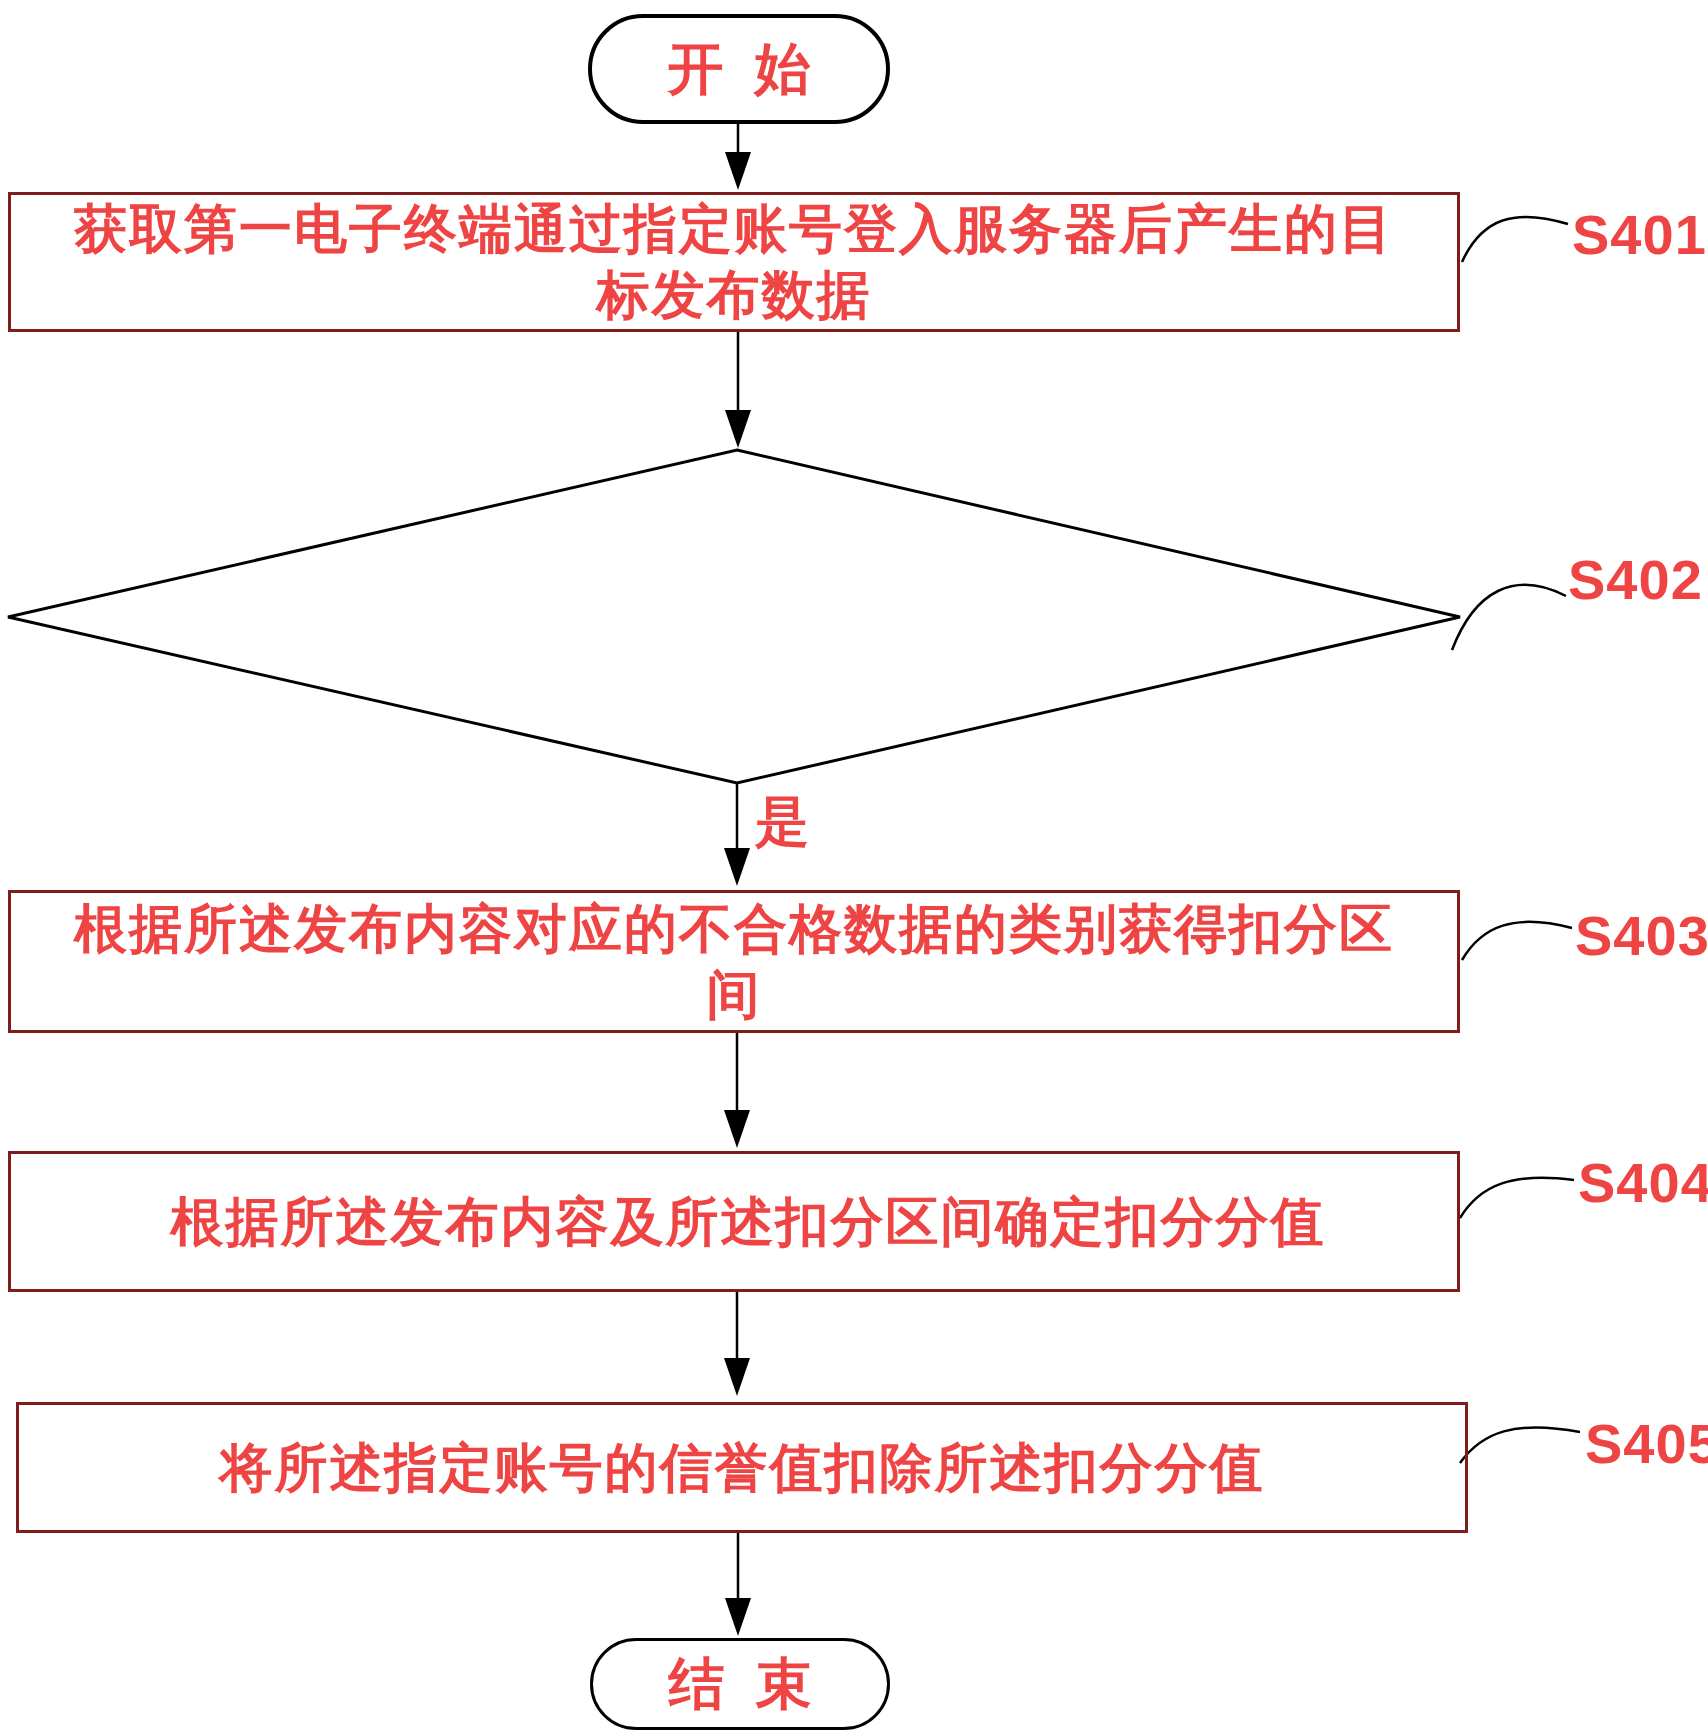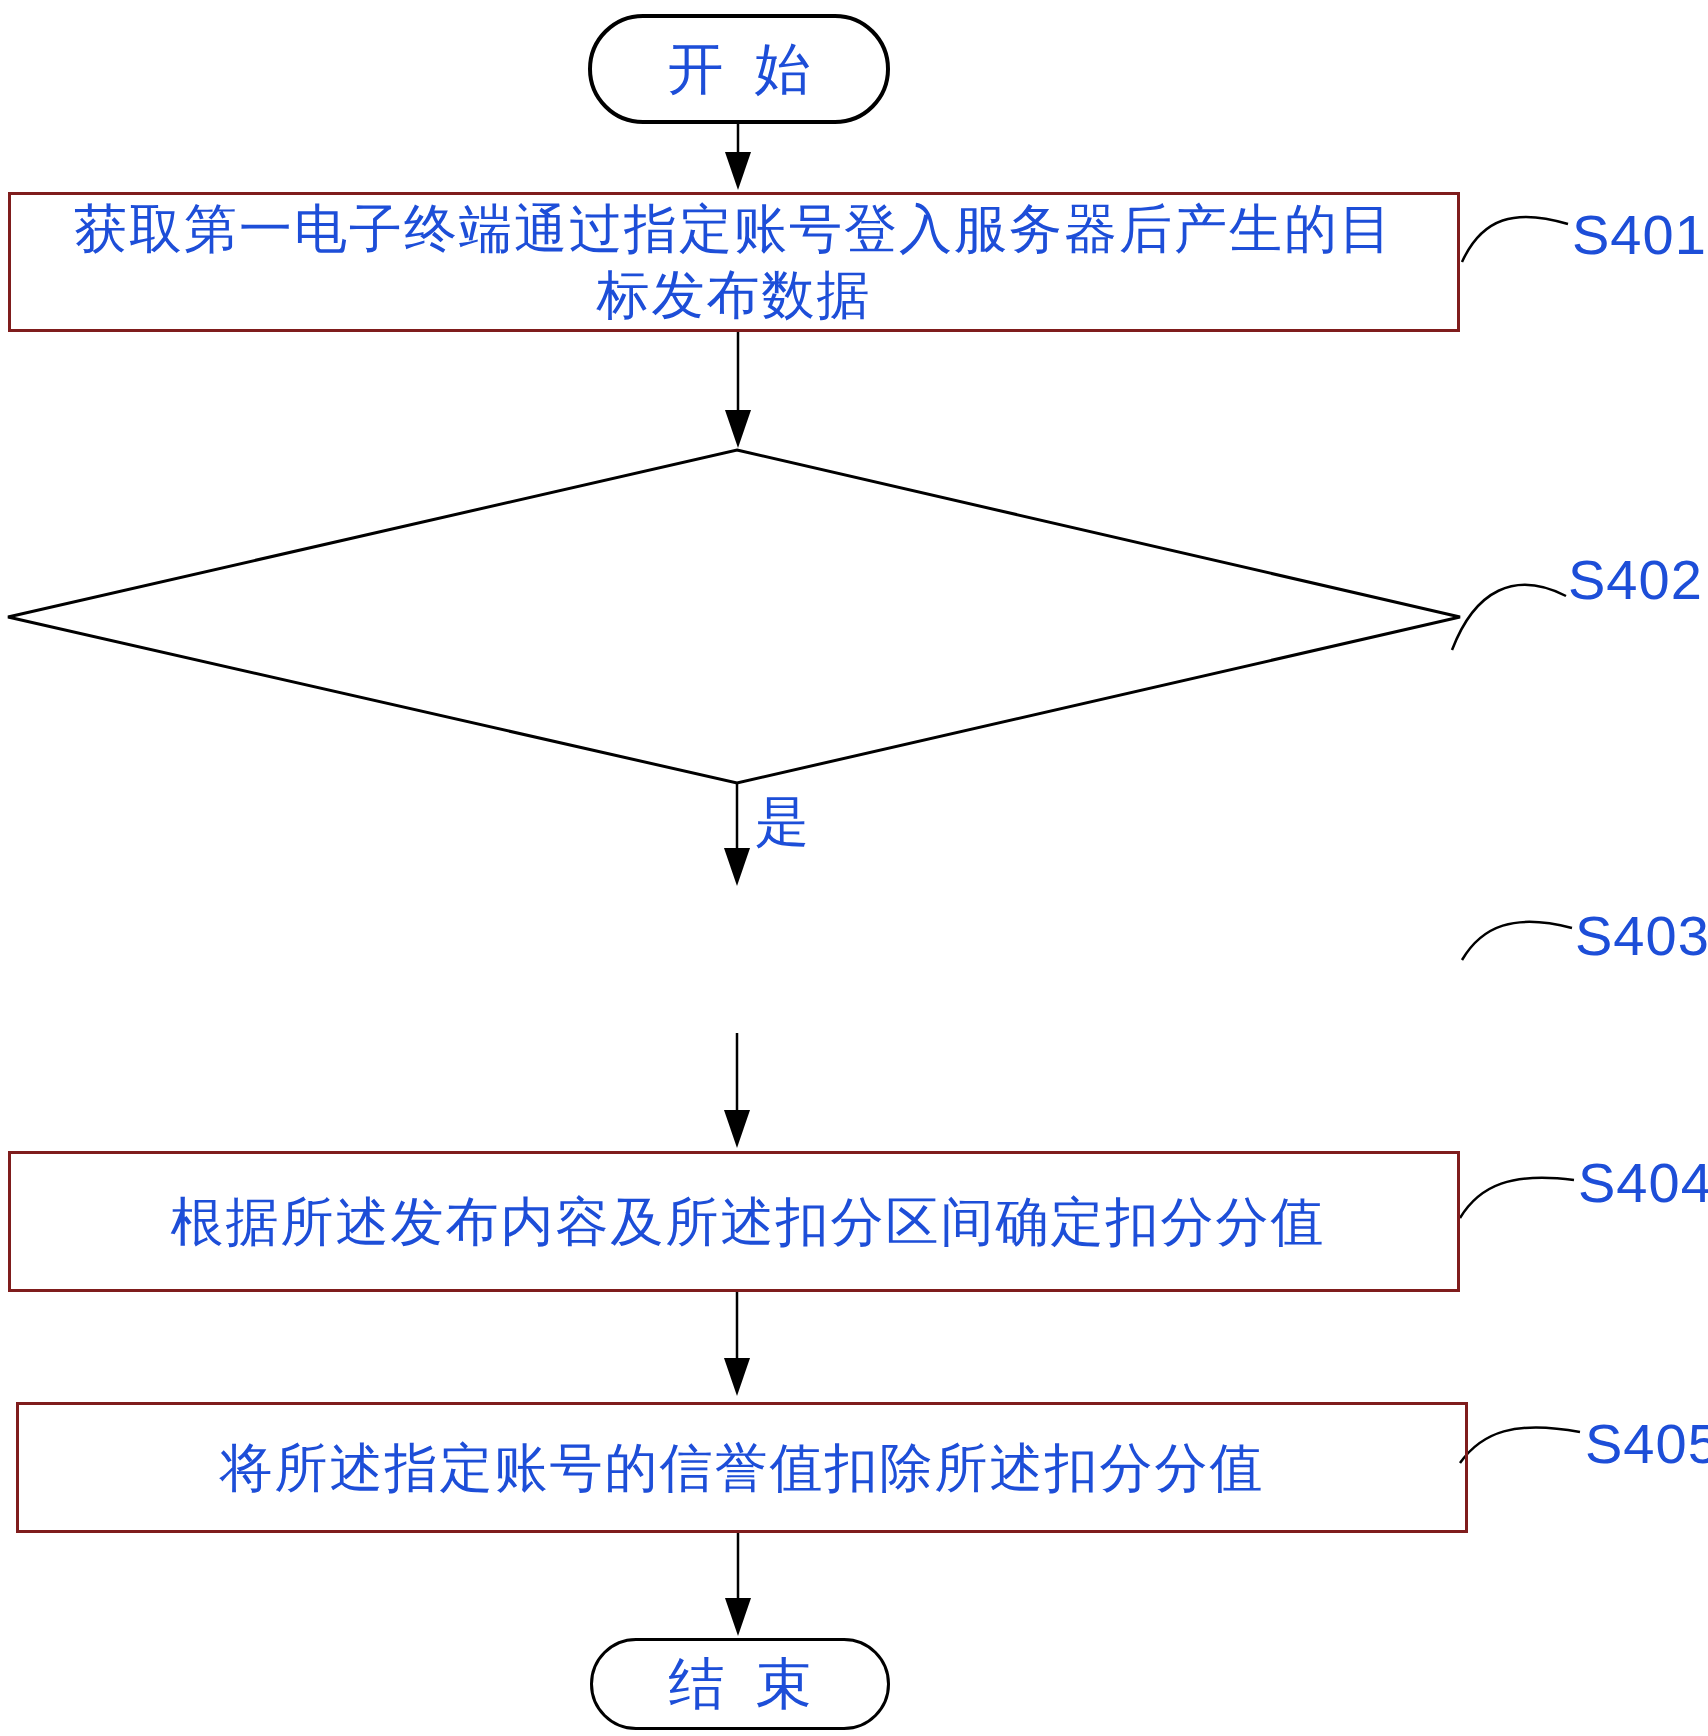--- a/index.html
+++ b/index.html
@@ -2,22 +2,23 @@
 <html><head>
 <meta charset="utf-8">
 <style>
   html, body { margin: 0; padding: 0; background: #ffffff; }
   .canvas {
     position: relative;
     width: 1708px;
     height: 1736px;
     background: #ffffff;
     font-family: "Liberation Serif", serif;
-    color: #1d4ed8;
+    color: #ef4444;
     overflow: hidden;
+    font-weight: bold;
   }
   svg.wires {
     position: absolute;
     left: 0; top: 0;
     width: 1708px; height: 1736px;
   }
   .terminal {
     position: absolute;
     border: 4px solid #000000;
     border-radius: 60px;
@@ -128,20 +129,23 @@
   </div>
 
   <div class="process" style="left:8px; top:192px; width:1452px; height:140px;">
     <div class="node-text">获取第一电子终端通过指定账号登入服务器后产生的目标发布数据</div>
   </div>
   <div class="step-label" style="left:1572px; top:207px;">S401</div>
 
   <div class="step-label" style="left:1568px; top:552px;">S402</div>
   <div class="yes-label">是</div>
 
+  <div class="process" style="left:8px; top:890px; width:1452px; height:143px;">
+    <div class="node-text">根据所述发布内容对应的不合格数据的类别获得扣分区间</div>
+  </div>
   <div class="step-label" style="left:1575px; top:908px;">S403</div>
 
   <div class="process" style="left:8px; top:1151px; width:1452px; height:141px;padding-left:28px;">
     <div class="node-text">根据所述发布内容及所述扣分区间确定扣分分值</div>
   </div>
   <div class="step-label" style="left:1578px; top:1155px;">S404</div>
 
   <div class="process" style="left:16px; top:1402px; width:1452px; height:131px;">
     <div class="node-text">将所述指定账号的信誉值扣除所述扣分分值</div>
   </div>

